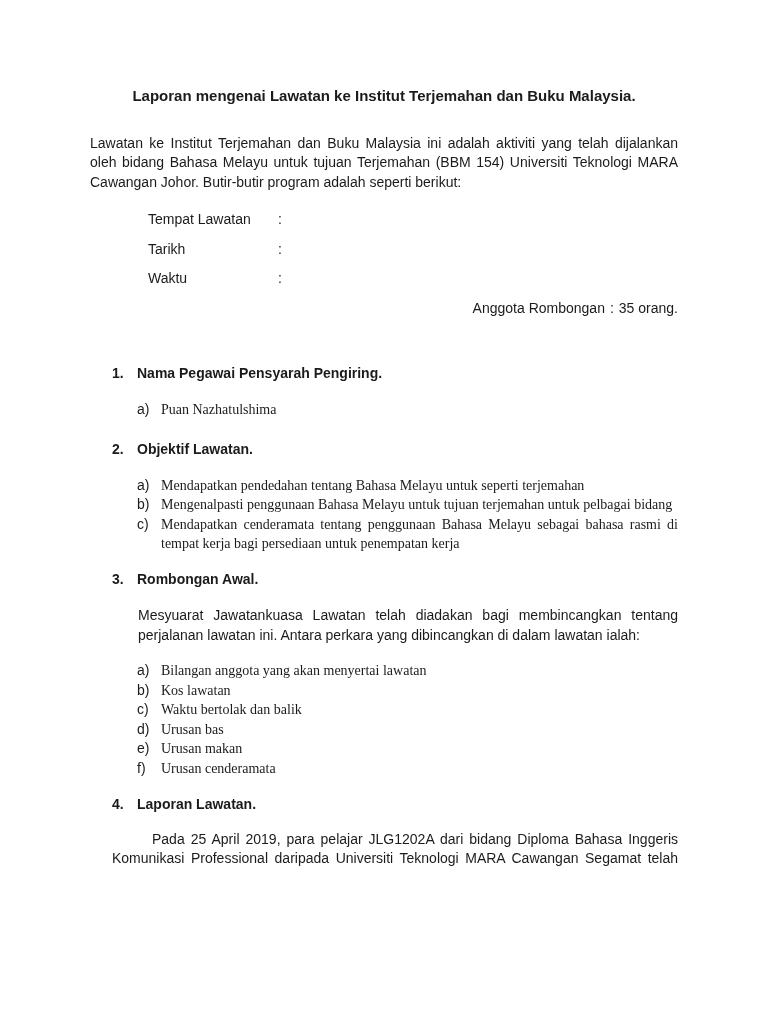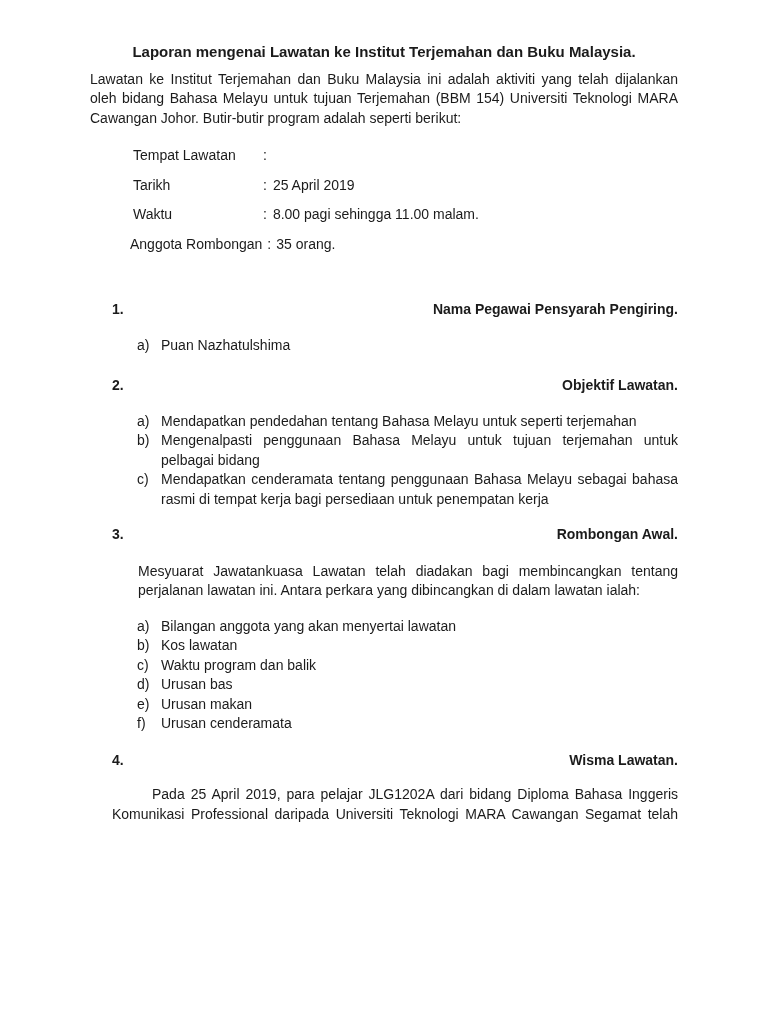--- a/index.html
+++ b/index.html
@@ -11,65 +11,65 @@
     width: 768px;
     height: 1024px;
     overflow: hidden;
     font-family: "Liberation Sans", "DejaVu Sans", sans-serif;
     color: #1b1b1b;
   }
   .page {
     box-sizing: border-box;
     width: 768px;
     height: 1024px;
-    padding: 42px 90px 0 90px;
+    padding: 86px 90px 0 90px;
     font-size: 14px;
     line-height: 19.5px;
   }
   .doc-title {
     margin: 0;
     font-size: 15px;
     line-height: 19.5px;
     font-weight: bold;
     text-align: center;
   }
   .intro {
-    margin: 8px 0 0 0;
+    margin: 28px 0 0 0;
     text-align: justify;
   }
   .details { margin-top: 18px; }
   .detail-row {
     display: flex;
-    margin-left: 43px;
+    margin-left: 58px;
     margin-top: 10px;
     align-items: center;
   }
   .detail-row.first { margin-top: 0; }
   .detail-label { flex: none; width: 130px; }
   .detail-colon { flex: none; margin-right: 6px; }
   .detail-value { flex: 1; text-align: justify; }
-  .detail-inline { margin-left: 40px; margin-top: 10px; }
+  .detail-inline { margin-left: 60px; margin-top: 10px; text-align: right; }
   .detail-inline .inline-colon { margin: 0 5px; }
 
   .section { margin: 0; }
   #sec1 { margin-top: 46px; }
   #sec2 { margin-top: 21px; }
   #sec3 { margin-top: 16px; }
   #sec4 { margin-top: 17px; }
   .sec-heading {
     display: flex;
     font-weight: bold;
     margin-left: 22px;
   }
   .sec-number { flex: none; width: 25px; }
-  .sec-title { flex: 1; text-align: right; }
+  .sec-title { flex: 1; }
   .sec-items { margin-left: 47px; margin-top: 16px; }
   .item { display: flex; }
   .item-marker { flex: none; width: 24px; }
-  .item-text { flex: 1; text-align: justify; }
+  .item-text { flex: 1; text-align: justify; font-family: Liberation Serif, serif; }
   .sec-intro {
     margin: 17px 0 0 48px;
     text-align: justify;
   }
   .sec-para {
     margin: 15px 0 0 22px;
     text-align: justify;
     text-align-last: justify;
     text-indent: 40px;
   }
@@ -84,26 +84,24 @@
   <p class="intro">Lawatan ke Institut Terjemahan dan Buku Malaysia ini adalah aktiviti yang telah dijalankan oleh bidang Bahasa Melayu untuk tujuan Terjemahan (BBM 154) Universiti Teknologi MARA Cawangan Johor. Butir-butir program adalah seperti berikut:</p>
 
   <div class="details">
     <div class="detail-row first">
       <span class="detail-label">Tempat Lawatan</span>
       <span class="detail-colon">:</span>
     </div>
     <div class="detail-row">
       <span class="detail-label">Tarikh</span>
       <span class="detail-colon">:</span>
-      <span class="detail-value">25 April 2019</span>
     </div>
     <div class="detail-row">
       <span class="detail-label">Waktu</span>
       <span class="detail-colon">:</span>
-      <span class="detail-value">8.00 pagi sehingga 11.00 malam.</span>
     </div>
     <div class="detail-inline">
       <span>Anggota Rombongan</span><span class="inline-colon">:</span><span>35 orang.</span>
     </div>
   </div>
 
   <div class="section" id="sec1">
     <div class="sec-heading">
       <span class="sec-number">1.</span>
       <span class="sec-title">Nama Pegawai Pensyarah Pengiring.</span>
@@ -147,38 +145,38 @@
       <div class="item">
         <span class="item-marker">a)</span>
         <span class="item-text">Bilangan anggota yang akan menyertai lawatan</span>
       </div>
       <div class="item">
         <span class="item-marker">b)</span>
         <span class="item-text">Kos lawatan</span>
       </div>
       <div class="item">
         <span class="item-marker">c)</span>
-        <span class="item-text">Waktu program dan balik</span>
+        <span class="item-text">Waktu bertolak dan balik</span>
       </div>
       <div class="item">
         <span class="item-marker">d)</span>
         <span class="item-text">Urusan bas</span>
       </div>
       <div class="item">
         <span class="item-marker">e)</span>
         <span class="item-text">Urusan makan</span>
       </div>
       <div class="item">
         <span class="item-marker">f)</span>
         <span class="item-text">Urusan cenderamata</span>
       </div>
     </div>
   </div>
 
   <div class="section" id="sec4">
     <div class="sec-heading">
       <span class="sec-number">4.</span>
-      <span class="sec-title">Wisma Lawatan.</span>
+      <span class="sec-title">Laporan Lawatan.</span>
     </div>
     <p class="sec-para">Pada 25 April 2019, para pelajar JLG1202A dari bidang Diploma Bahasa Inggeris Komunikasi Professional daripada Universiti Teknologi MARA Cawangan Segamat telah</p>
   </div>
 
 </div>
 
 </body></html>

